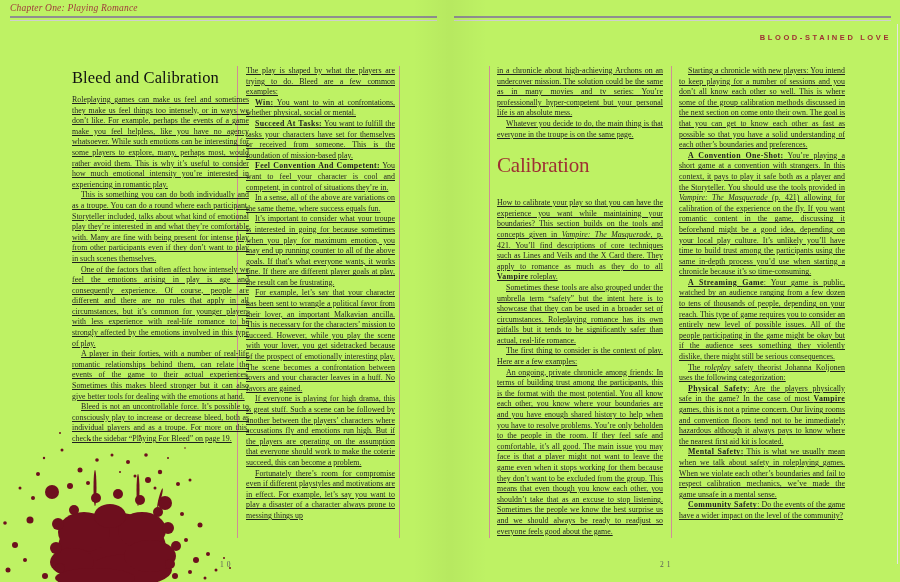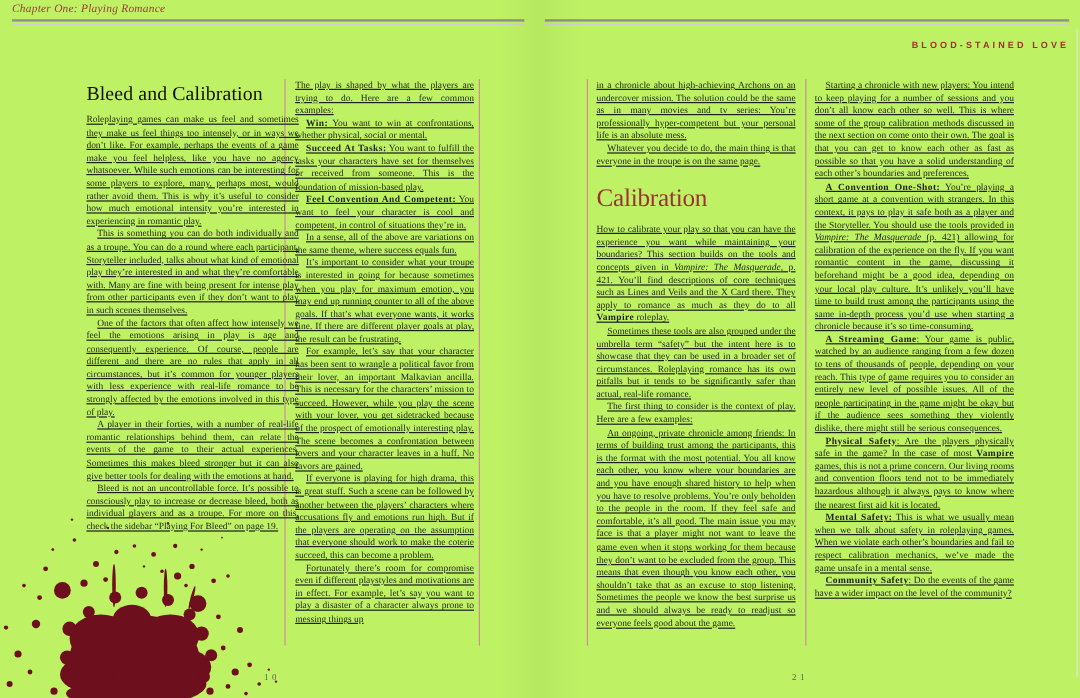--- a/index.html
+++ b/index.html
@@ -23,21 +23,21 @@
   .col{position:absolute;top:66px;text-align:justify;}
   #col1{left:72px;width:177px;}
   #col2{left:246px;width:149px;}
   #col3{left:497px;width:166px;}
   #col4{left:679px;width:166px;}
   .col p{margin:0;font-size:7.9px;line-height:10.6px;text-indent:9px;text-decoration:underline;}
   .col p.flush{text-indent:0;}
   .col p b{letter-spacing:.35px;}
   h2.black-head{font-weight:normal;font-size:16.5px;color:#101010;margin:2px 0 7px;letter-spacing:.1px;}
   h1.red-head{font-weight:normal;font-size:21px;color:var(--heading_red,#9e2f33);margin:0 0 8px;letter-spacing:-.2px;}
-  h1.red-head.inner{margin-top:13px;margin-bottom:8px;}
+  h1.red-head.inner{margin-top:13px;margin-bottom:20px;}
   
   .pagenum{position:absolute;top:560px;font-size:7.5px;letter-spacing:3px;color:var(--pagenum_gray,#5a5a5a);}
   .pagenum.left{left:220px;}
   .pagenum.right{left:660px;}
   
   #splatter{position:absolute;left:0;top:428px;width:256px;height:154px;}
 </style>
 </head>
 <body>
 
@@ -62,21 +62,21 @@
         <p class="flush">Roleplaying games can make us feel and sometimes they make us feel things too intensely, or in ways we don’t like. For example, perhaps the events of a game make you feel helpless, like you have no agency whatsoever. While such emotions can be interesting for some players to explore, many, perhaps most, would rather avoid them. This is why it’s useful to consider how much emotional intensity you’re interested in experiencing in romantic play.</p>
         <p>This is something you can do both individually and as a troupe. You can do a round where each participant, Storyteller included, talks about what kind of emotional play they’re interested in and what they’re comfortable with. Many are fine with being present for intense play from other participants even if they don’t want to play in such scenes themselves.</p>
         <p>One of the factors that often affect how intensely we feel the emotions arising in play is age and consequently experience. Of course, people are different and there are no rules that apply in all circumstances, but it’s common for younger players with less experience with real-life romance to be strongly affected by the emotions involved in this type of play.</p>
         <p>A player in their forties, with a number of real-life romantic relationships behind them, can relate the events of the game to their actual experiences. Sometimes this makes bleed stronger but it can also give better tools for dealing with the emotions at hand.</p>
         <p>Bleed is not an uncontrollable force. It’s possible to consciously play to increase or decrease bleed, both as individual players and as a troupe. For more on this, check the sidebar “Playing For Bleed” on page 19.</p>
       </div>
   </div>
 
   <div id="col2" class="col">
     <div>
-        <p class="flush">The play is shaped by what the players are trying to do. Here are a few common examples:</p>
+        <p class="flush">The play is shaped by what the players are trying to do. Bleed are a few common examples:</p>
         <p><b>Win:</b> You want to win at confrontations, whether physical, social or mental.</p>
         <p><b>Succeed At Tasks:</b> You want to fulfill the tasks your characters have set for themselves or received from someone. This is the foundation of mission-based play.</p>
         <p><b>Feel Convention And Competent:</b> You want to feel your character is cool and competent, in control of situations they’re in.</p>
         <p>In a sense, all of the above are variations on the same theme, where success equals fun.</p>
         <p>It’s important to consider what your troupe is interested in going for because sometimes when you play for maximum emotion, you may end up running counter to all of the above goals. If that’s what everyone wants, it works fine. If there are different player goals at play, the result can be frustrating.</p>
         <p>For example, let’s say that your character has been sent to wrangle a political favor from their lover, an important Malkavian ancilla. This is necessary for the characters’ mission to succeed. However, while you play the scene with your lover, you get sidetracked because of the prospect of emotionally interesting play. The scene becomes a confrontation between lovers and your character leaves in a huff. No favors are gained.</p>
         <p>If everyone is playing for high drama, this is great stuff. Such a scene can be followed by another between the players’ characters where accusations fly and emotions run high. But if the players are operating on the assumption that everyone should work to make the coterie succeed, this can become a problem.</p>
         <p>Fortunately there’s room for compromise even if different playstyles and motivations are in effect. For example, let’s say you want to play a disaster of a character always prone to messing things up</p>
       </div>
   </div>
@@ -93,20 +93,21 @@
         <p>The first thing to consider is the context of play. Here are a few examples:</p>
         <p>An ongoing, private chronicle among friends: In terms of building trust among the participants, this is the format with the most potential. You all know each other, you know where your boundaries are and you have enough shared history to help when you have to resolve problems. You’re only beholden to the people in the room. If they feel safe and comfortable, it’s all good. The main issue you may face is that a player might not want to leave the game even when it stops working for them because they don’t want to be excluded from the group. This means that even though you know each other, you shouldn’t take that as an excuse to stop listening. Sometimes the people we know the best surprise us and we should always be ready to readjust so everyone feels good about the game.</p>
       </div>
   </div>
 
   <div id="col4" class="col">
     <div>
         <p>Starting a chronicle with new players: You intend to keep playing for a number of sessions and you don’t all know each other so well. This is where some of the group calibration methods discussed in the next section on come onto their own. The goal is that you can get to know each other as fast as possible so that you have a solid understanding of each other’s boundaries and preferences.</p>
         <p><b>A Convention One-Shot:</b> You’re playing a short game at a convention with strangers. In this context, it pays to play it safe both as a player and the Storyteller. You should use the tools provided in <i>Vampire: The Masquerade</i> (p. 421) allowing for calibration of the experience on the fly. If you want romantic content in the game, discussing it beforehand might be a good idea, depending on your local play culture. It’s unlikely you’ll have time to build trust among the participants using the same in-depth process you’d use when starting a chronicle because it’s so time-consuming.</p>
         <p><b>A Streaming Game</b>: Your game is public, watched by an audience ranging from a few dozen to tens of thousands of people, depending on your reach. This type of game requires you to consider an entirely new level of possible issues. All of the people participating in the game might be okay but if the audience sees something they violently dislike, there might still be serious consequences.</p>
+        <p>The <i>roleplay</i> safety theorist Johanna Koljonen uses the following categorization:</p>
         <p><b>Physical Safety</b>: Are the players physically safe in the game? In the case of most <b>Vampire</b> games, this is not a prime concern. Our living rooms and convention floors tend not to be immediately hazardous although it always pays to know where the nearest first aid kit is located.</p>
         <p><b>Mental Safety:</b> This is what we usually mean when we talk about safety in roleplaying games. When we violate each other’s boundaries and fail to respect calibration mechanics, we’ve made the game unsafe in a mental sense.</p>
         <p><b>Community Safety</b>: Do the events of the game have a wider impact on the level of the community?</p>
       </div>
   </div>
 
   <svg id="splatter" viewBox="0 0 256 154" xmlns="http://www.w3.org/2000/svg">
     <g fill="var(--blood,#6e0f1e)">
       <ellipse cx="112" cy="120" rx="54" ry="36"></ellipse>
       <ellipse cx="84" cy="104" rx="26" ry="20"></ellipse>

